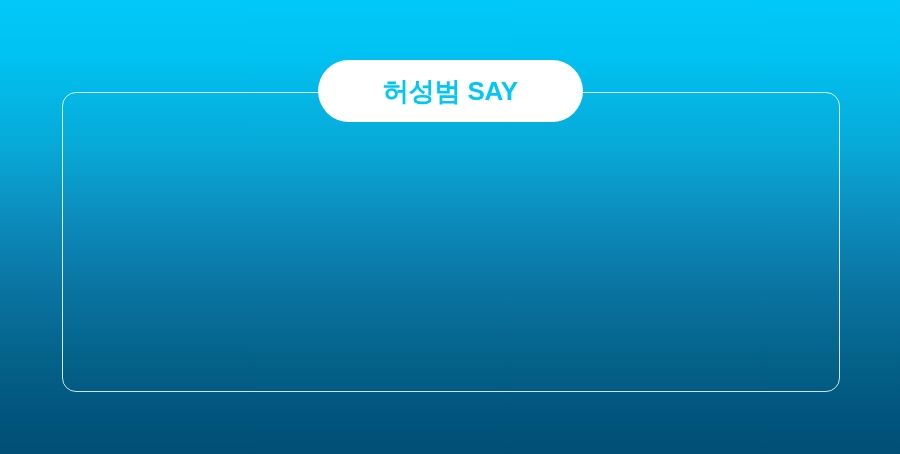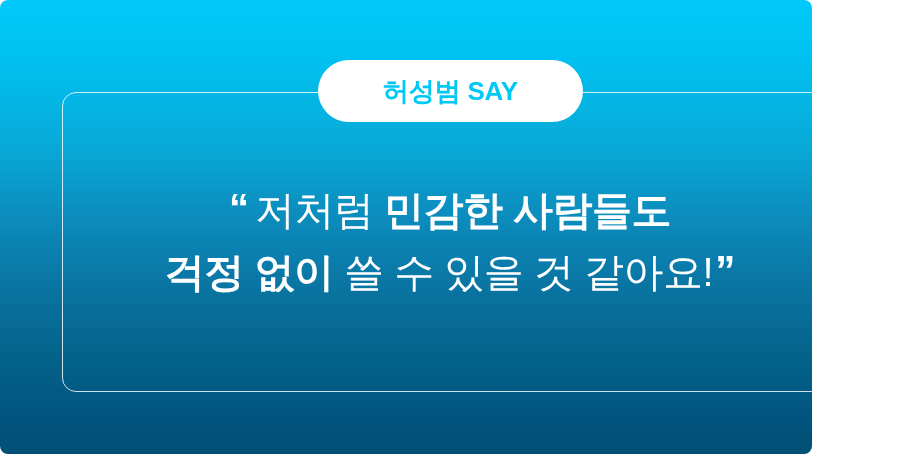--- a/index.html
+++ b/index.html
@@ -9,36 +9,35 @@
 
   body {
     width: 900px;
     height: 454px;
     overflow: hidden;
     font-family: "Liberation Sans", sans-serif;
   }
 
   .banner {
     position: relative;
-    width: 812px;
+    width: 900px;
     height: 454px;
     box-sizing: border-box;
     background: linear-gradient(
       180deg,
       #00c9f9 0%,
       #00c2f2 12%,
       #08a8d6 33%,
       #0c8fc0 46%,
       #0a76a4 62%,
       #046289 79%,
       #01547e 92%,
       #014f76 100%
     );
     overflow: hidden;
-    border-radius: 8px;
   }
 
   
   .quote-frame {
     position: absolute;
     left: 62px;
     top: 92px;
     width: 778px;
     height: 300px;
     box-sizing: border-box;
@@ -116,22 +115,14 @@
 <body>
 
 <div class="banner">
 
   <div class="quote-frame"></div>
 
   <div class="badge">
     <span class="badge-label">허성범 SAY</span>
   </div>
 
-  <div class="quote-block">
-    <div class="quote-line">
-      <span class="mark mark-open">“</span><span class="t-regular">저처럼 </span><span class="t-bold">민감한 사람들도</span>
-    </div>
-    <div class="quote-line">
-      <span class="t-bold">걱정 없이</span><span class="t-regular"> 쓸 수 있을 것 같아요!</span><span class="mark mark-close">”</span>
-    </div>
-  </div>
 
 </div>
 
 </body></html>

